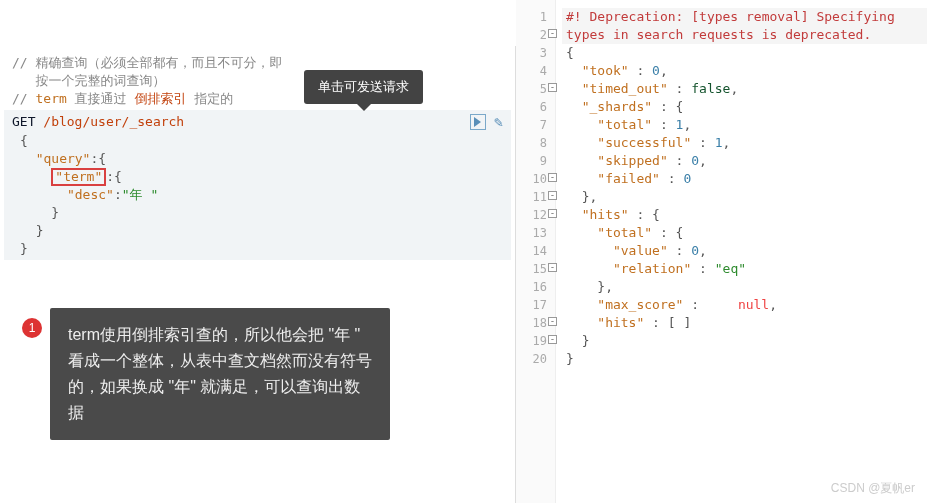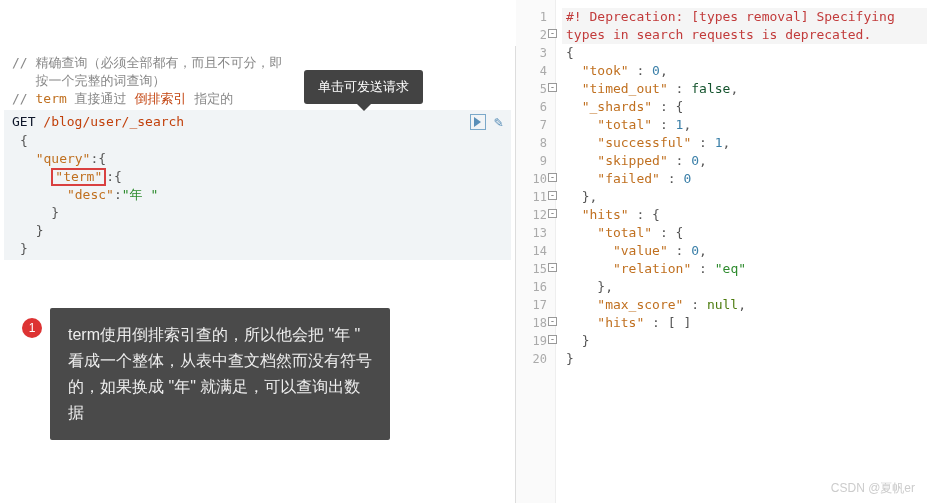--- a/index.html
+++ b/index.html
@@ -38,21 +38,21 @@
     }
     .comment { color: #888; }
     .kw-term { color: #c07020; }
     .kw-blue { color: #c2410c; }
     .method { color: #0f172a; }
     .path { color: #c2410c; }
     .string-key { color: #c07020; }
     .string-val { color: #2e8b2e; }
     .punct { color: #555; }
     .num { color: #3a7fa8; }
-    .null { color: #4d7c0f; }
+    .null { color: #ef4444; margin-left: 31px; }
     .bool { color: #14532d; }
     .deprec { color: #c23b3b; }
     
     .request-block {
       background: #f1f4f6;
       margin: 2px 0;
       padding: 2px 8px;
       position: relative;
     }
     .request-line {

